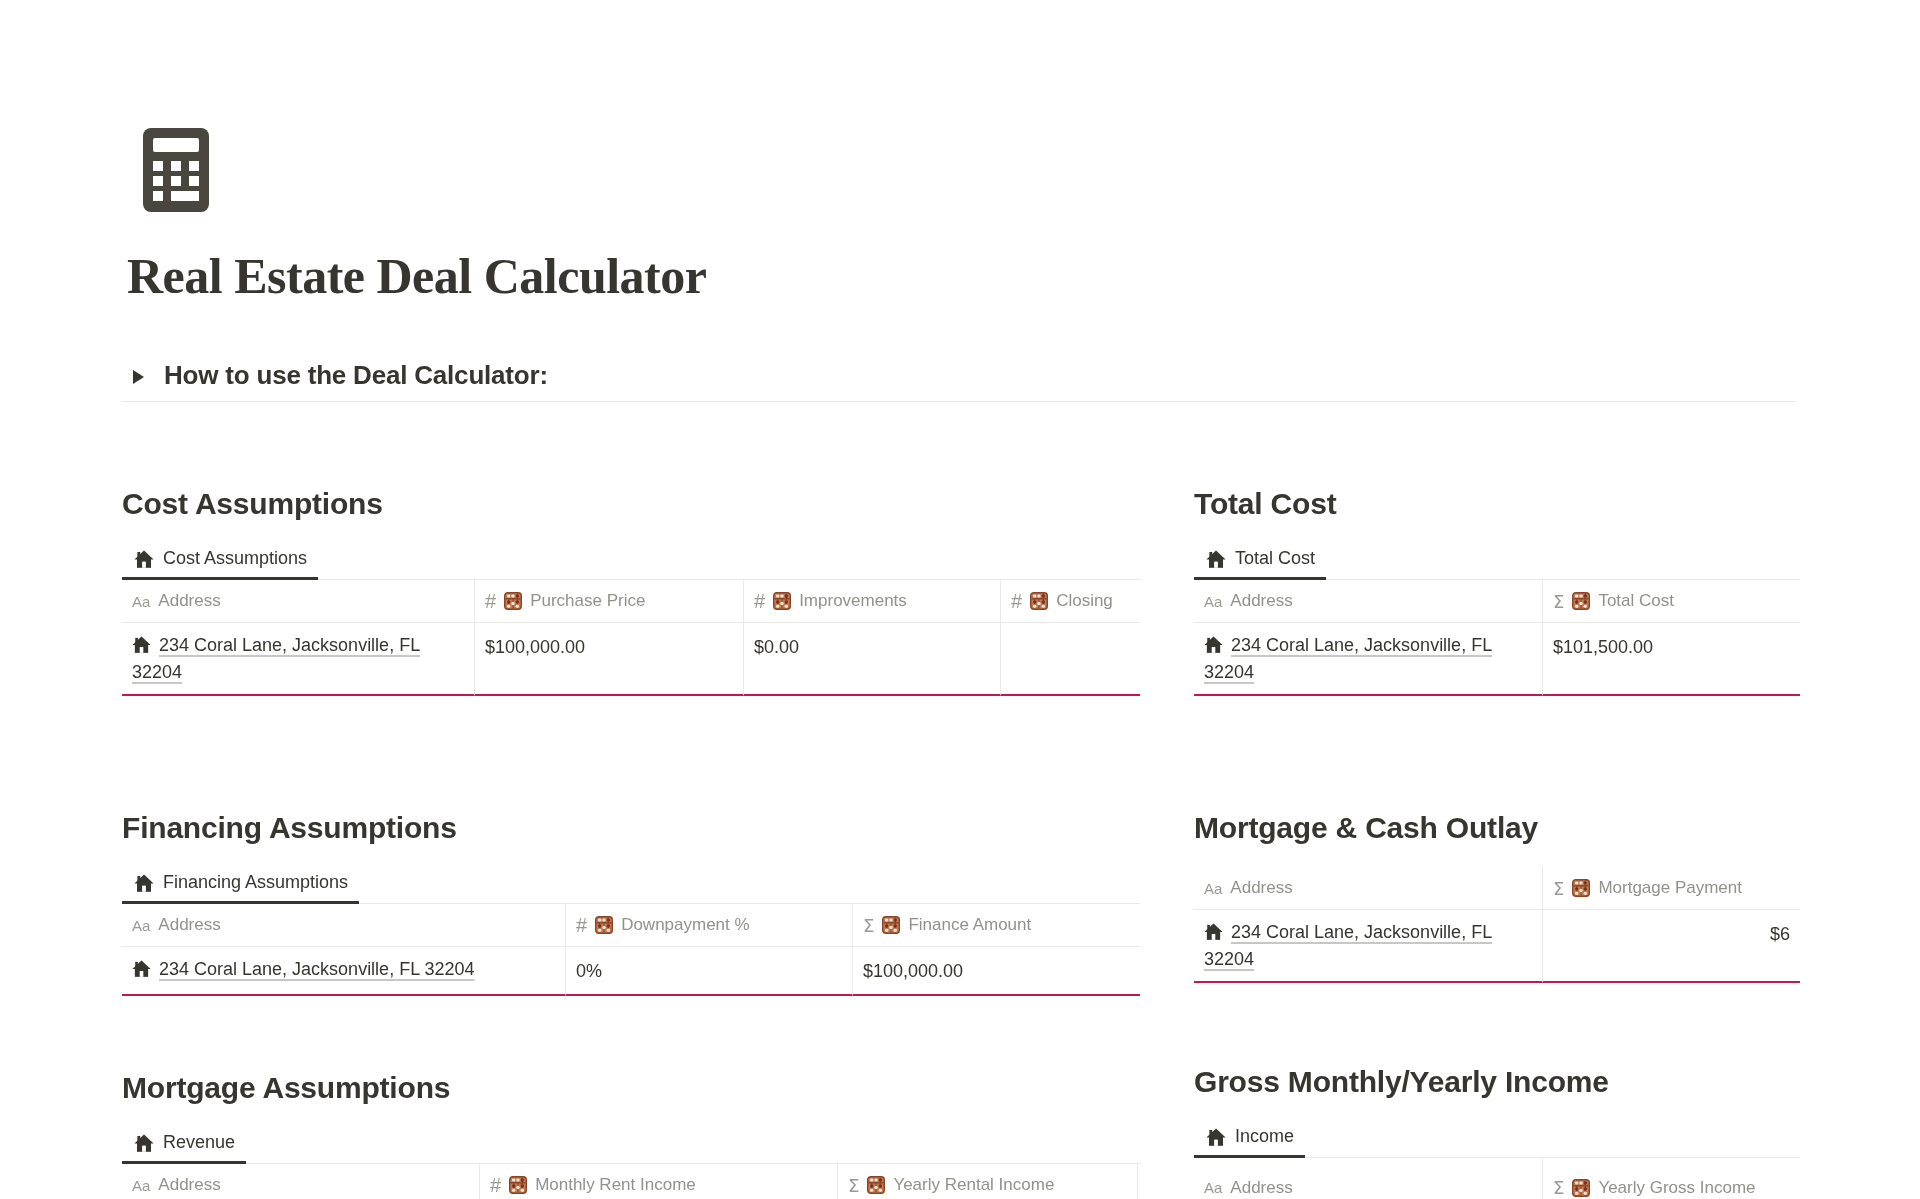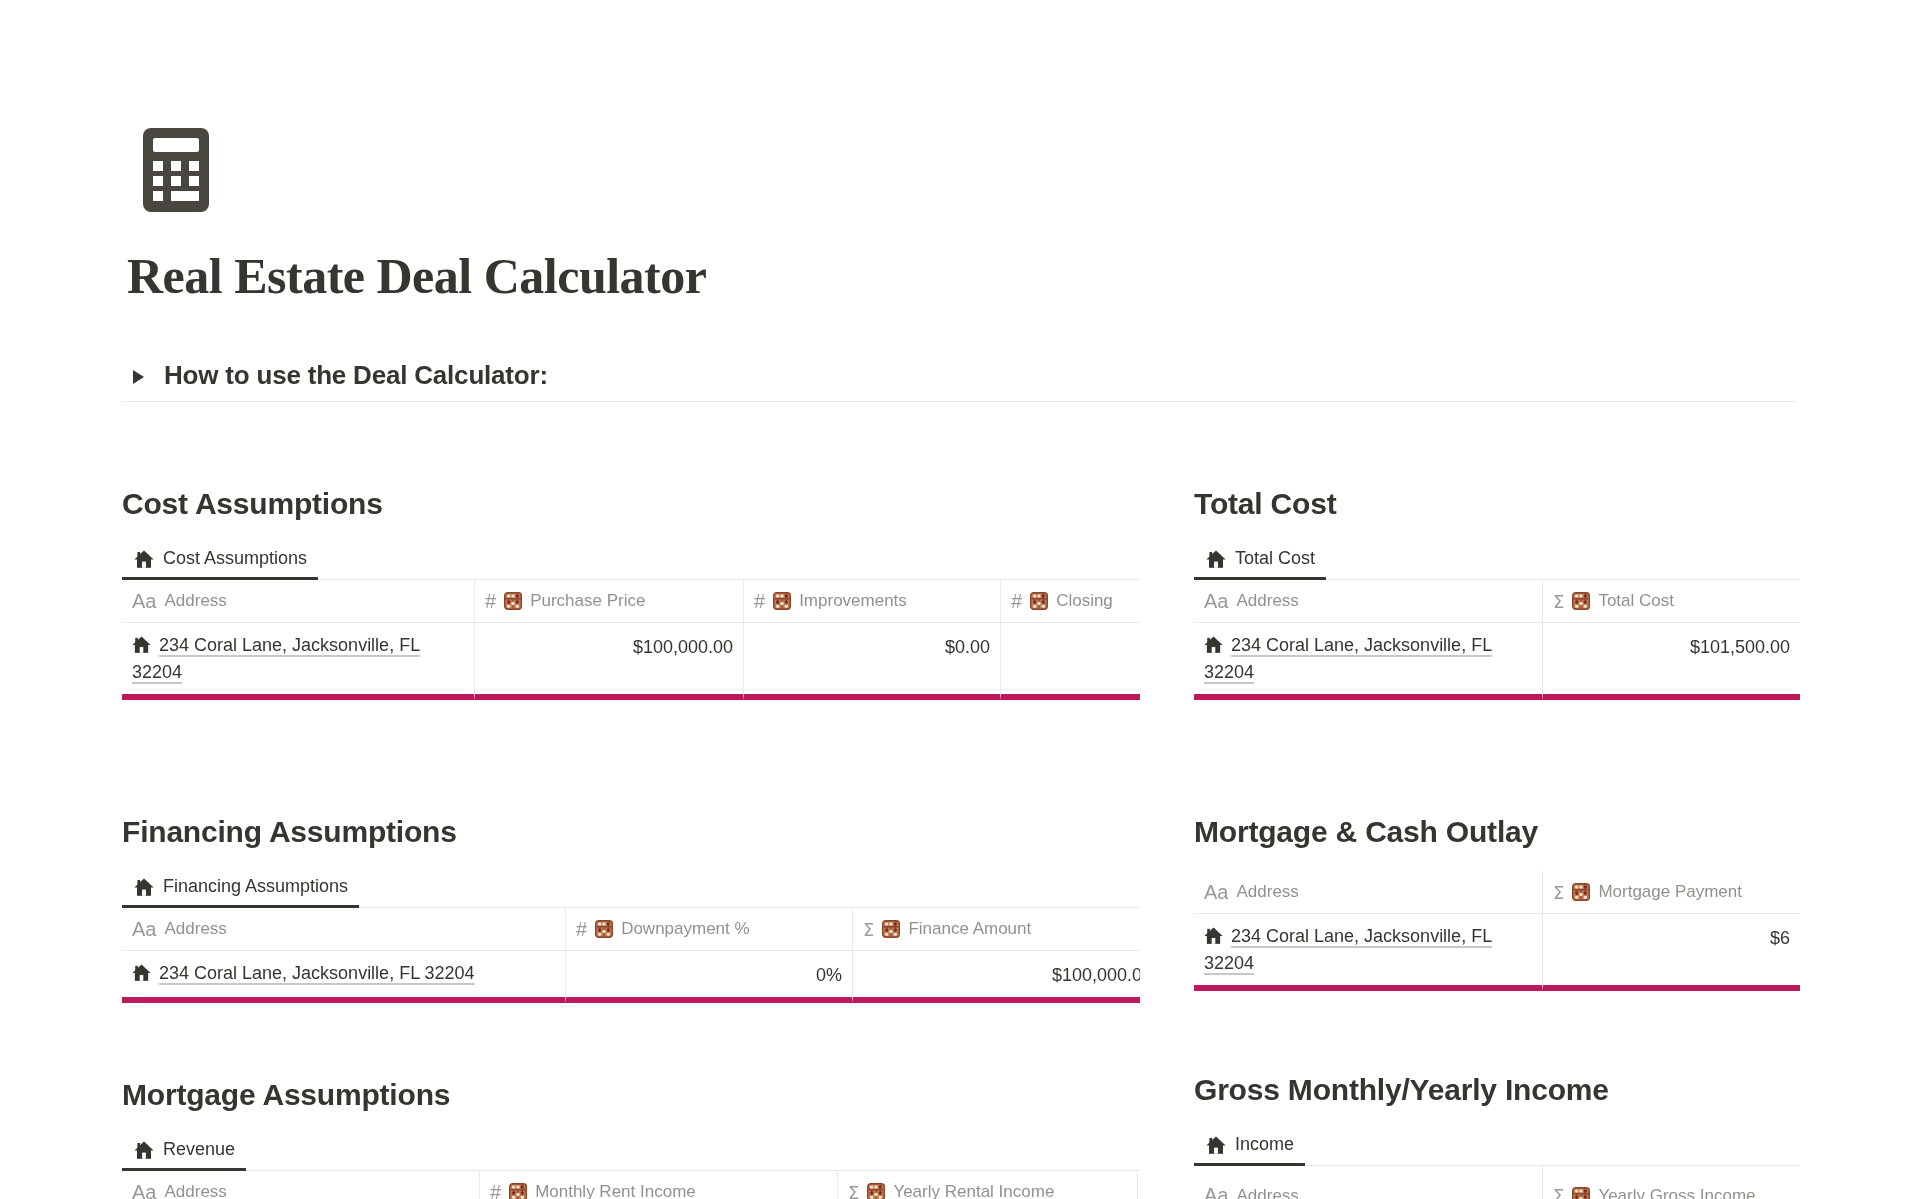--- a/index.html
+++ b/index.html
@@ -54,32 +54,32 @@
   .house-inline svg { display:block; width:100%; height:100%; }
 
   .tbl { display:grid; }
   .th {
     display:flex; align-items:center; gap:8px;
     height:43px; padding:0 10px;
     border-bottom:1px solid #E9E9E7; border-right:1px solid #E9E9E7;
     color:#92918B; font-size:17px; white-space:nowrap; overflow:hidden;
   }
   .g { color:#9A9994; flex:none; }
-  .g-aa  { font-size:20px; letter-spacing:0; }
+  .g-aa  { font-size:15px; letter-spacing:0; }
   .g-num { font-size:20px; font-weight:400; }
   .g-sum { font-size:18px; font-family:"DejaVu Sans", sans-serif; }
   .abacus-icon { display:inline-block; width:18px; height:18px; flex:none; }
   .abacus-icon svg { display:block; width:100%; height:100%; }
 
   .td {
     min-height:49px; padding:9px 10px 8px 10px;
-    border-bottom:6px solid #be185d; border-right:1px solid #E9E9E7;
+    border-bottom:2px solid #be185d; border-right:1px solid #E9E9E7;
     font-size:18px; line-height:27px; color:#37352F;
   }
-  .td.num { text-align:right; padding-top:11px; }
+  .td.num { text-align:left; padding-top:11px; }
   .td.clipped-left { text-align:left; padding-left:227px; padding-top:11px; }
   .addr-link {
     color:#37352F; text-decoration:underline; cursor:pointer;
     text-decoration-color:rgba(55,53,47,0.28); text-decoration-thickness:1.5px; text-underline-offset:4px;
   }
 </style>
 </head>
 <body>
 
 <svg width="0" height="0" style="position:absolute">

